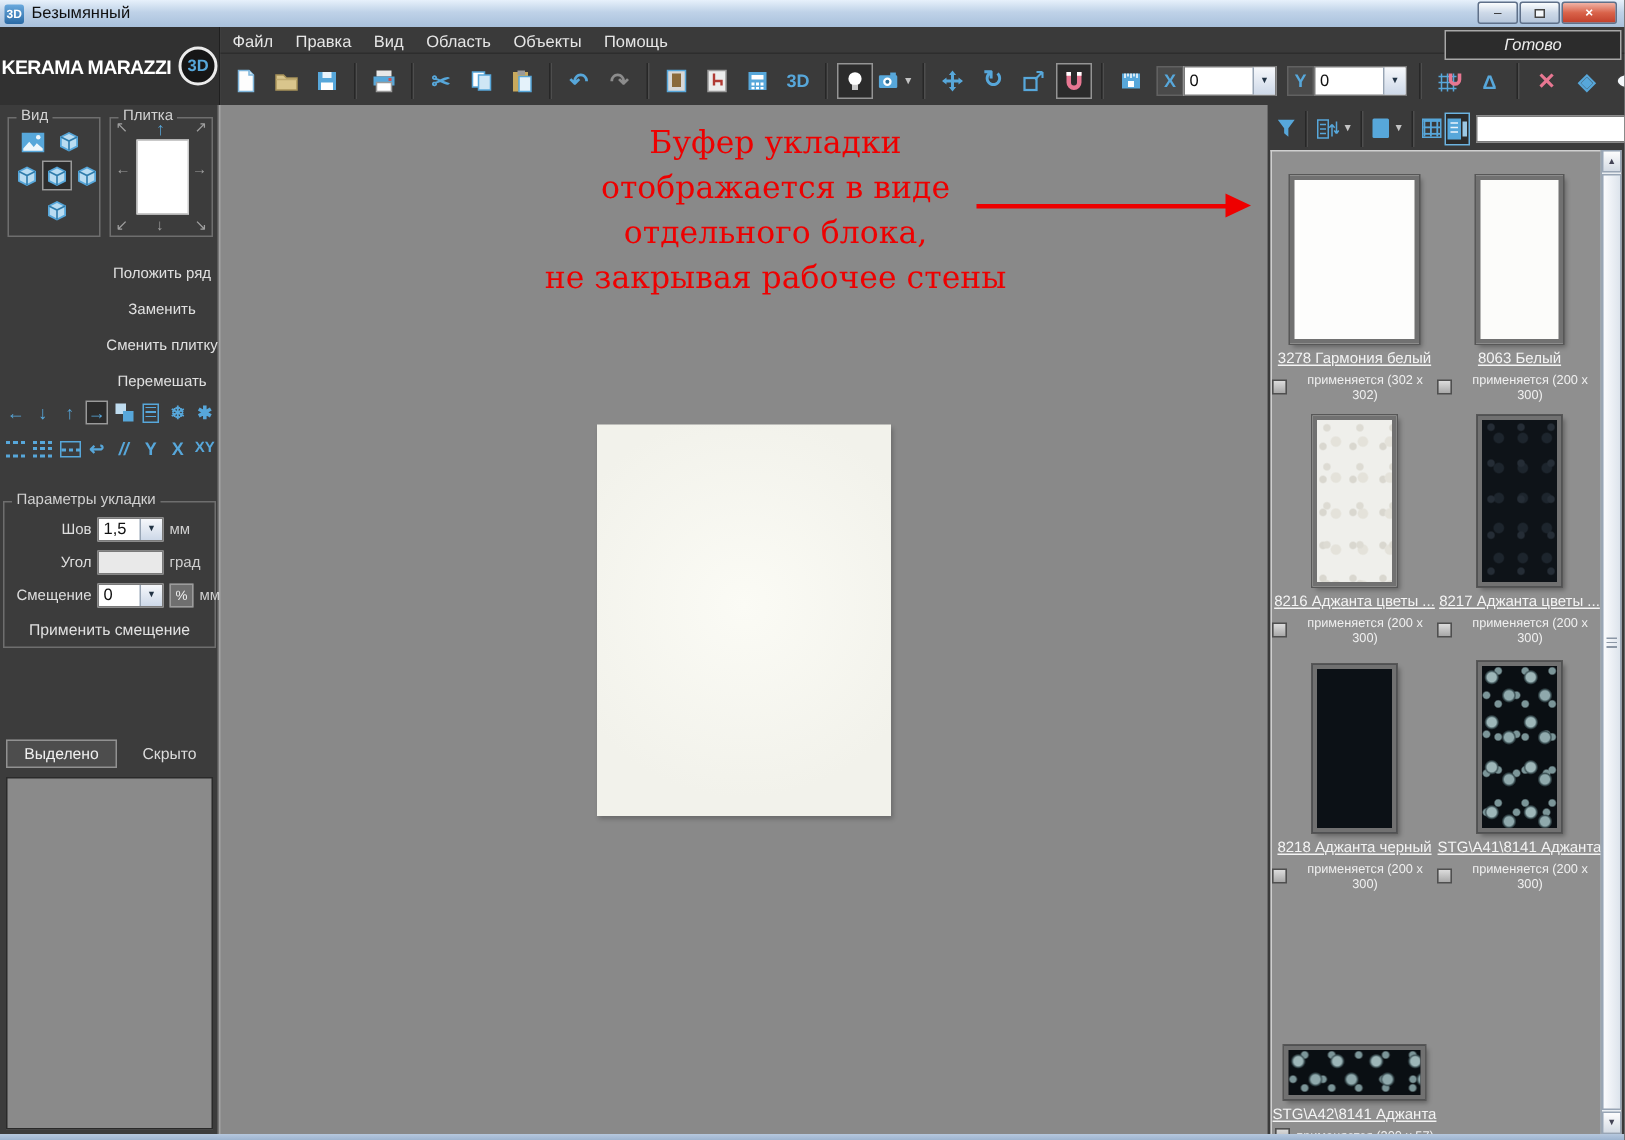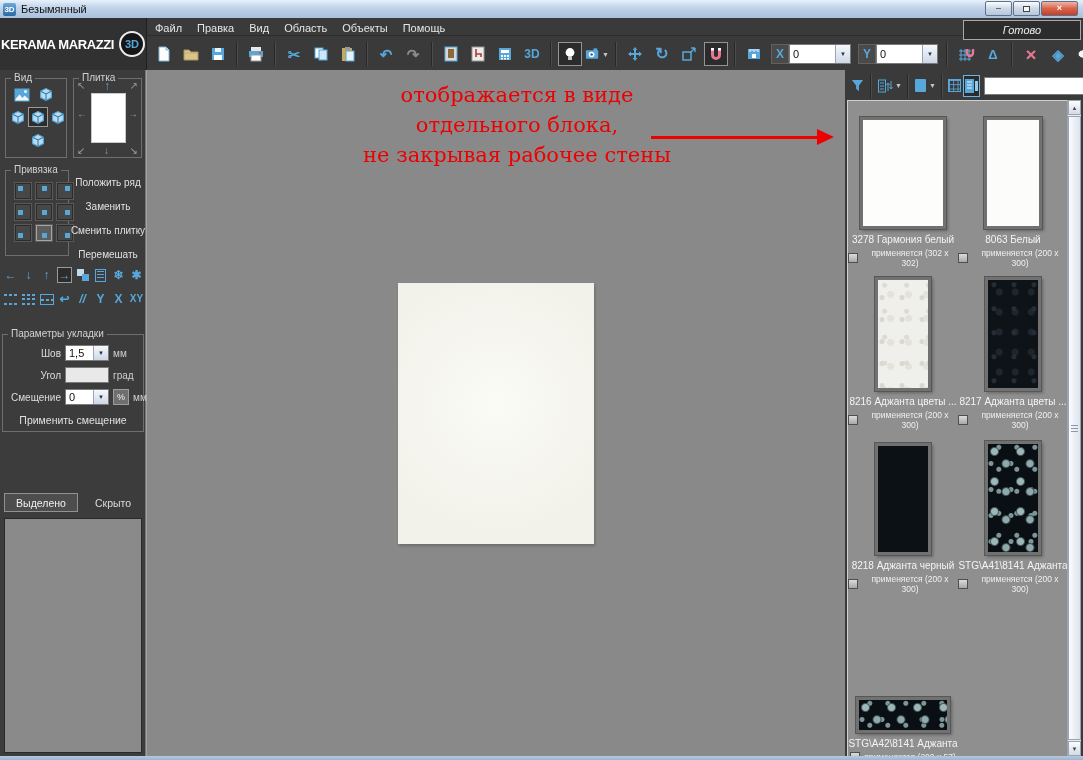--- a/index.html
+++ b/index.html
@@ -135,21 +135,21 @@
   .pat-bf{background-color:#0e1318;background-image:
     radial-gradient(circle at 30% 20%,#252d36 2px,rgba(0,0,0,0) 3px),
     radial-gradient(circle at 70% 60%,#1d252d 3px,rgba(0,0,0,0) 4px);
     background-size:20px 24px,16px 20px;}
   .pat-aj{background-color:#0a0f13;background-image:
     radial-gradient(circle at 25% 25%,#9db6b8 3px,#43585c 4px,rgba(0,0,0,0) 5px),
     radial-gradient(circle at 75% 70%,#8fa9ac 3px,#3c5054 4px,rgba(0,0,0,0) 5px),
     radial-gradient(circle at 60% 15%,#7b9598 2px,rgba(0,0,0,0) 3px),
     radial-gradient(circle at 15% 75%,#7b9598 2px,rgba(0,0,0,0) 3px);
     background-size:26px 30px,24px 28px,18px 22px,20px 26px;}
-  .tile-name{font-size:10px;color:#f4f4f4;margin-top:5px;white-space:nowrap;}
+  .tile-name{font-size:10px;color:#f4f4f4;margin-top:5px;white-space:nowrap;text-decoration:underline;}
   .tile-apply{display:flex;align-items:center;justify-content:center;gap:4px;margin-top:3px;font-size:8.5px;color:#f0f0f0;}
   .cbx{width:10px;height:10px;background:linear-gradient(#dcdcdc,#a8a8a8);border:1px solid #4f4f4f;flex:0 0 auto;}
   .scroll{position:absolute;left:222px;top:30px;width:14px;height:656px;background:#e9edf1;border-left:1px solid #9aa5b1;}
   .scroll-btn{position:absolute;left:0;width:13px;height:15px;background:linear-gradient(#fdfdfd,#d4dbe4);
     border:1px solid #98a5b5;font-size:6px;color:#445;display:flex;align-items:center;justify-content:center;}
   .scroll-thumb{position:absolute;left:0;top:16px;width:13px;height:624px;background:linear-gradient(90deg,#fbfcfe,#dde4ec);
     border:1px solid #98a5b5;display:flex;align-items:center;justify-content:center;}
   .grip{width:7px;height:7px;background:repeating-linear-gradient(#8b97a6 0 1px,transparent 1px 3px);}
   .frame-bottom{position:absolute;left:0;top:756px;width:1083px;height:4px;background:linear-gradient(#b6c8de,#9db4d0);}
   svg{display:block;}
@@ -412,52 +412,20 @@
       <span class="parrow blue" style="left:30px;top:1px">↑</span>
       <span class="parrow" style="left:30px;bottom:1px">↓</span>
       <span class="parrow" style="left:3px;top:30px">←</span>
       <span class="parrow" style="right:3px;top:30px">→</span>
       <span class="parrow" style="left:3px;top:2px">↖</span>
       <span class="parrow" style="right:3px;top:2px">↗</span>
       <span class="parrow" style="left:3px;bottom:1px">↙</span>
       <span class="parrow" style="right:3px;bottom:1px">↘</span>
     </div>
 
-    <div class="group" style="left:5px;top:100px;width:64px;height:86px">
-      <span class="gtitle">Привязка</span>
-      <span class="snapgrid">
-        <span class="snap p-tl">
-            <i></i>
-          </span>
-        <span class="snap p-t">
-            <i></i>
-          </span>
-        <span class="snap p-tr">
-            <i></i>
-          </span>
-        <span class="snap p-l">
-            <i></i>
-          </span>
-        <span class="snap p-c">
-            <i></i>
-          </span>
-        <span class="snap p-r">
-            <i></i>
-          </span>
-        <span class="snap p-bl">
-            <i></i>
-          </span>
-        <span class="snap p-b sel">
-            <i></i>
-          </span>
-        <span class="snap p-br">
-            <i></i>
-          </span>
-      </span>
-    </div>
 
     <span class="act-btn" style="top:104px">Положить ряд</span>
     <span class="act-btn" style="top:128px">Заменить</span>
     <span class="act-btn" style="top:152px">Сменить плитку</span>
     <span class="act-btn" style="top:176px">Перемешать</span>
 
     <div class="irow" style="top:197px">
       <span class="ibtn">←</span>
       <span class="ibtn">↓</span>
       <span class="ibtn">↑</span>
@@ -523,20 +491,21 @@
 
 
     <span class="tab-sel">Выделено</span>
     <span class="tab-hid">Скрыто</span>
     <div class="side-panel"></div>
   </div>
 
   <div class="canvas">
     <div class="work-tile"></div>
     <div class="annotation">
+      <div>Буфер укладки</div>
       <div>отображается в виде</div>
       <div>отдельного блока,</div>
       <div>не закрывая рабочее стены</div>
     </div>
     <div class="arrow-line"></div>
     <div class="arrow-head"></div>
   </div>
 
   <div class="rpanel">
     <div class="rtoolbar">

